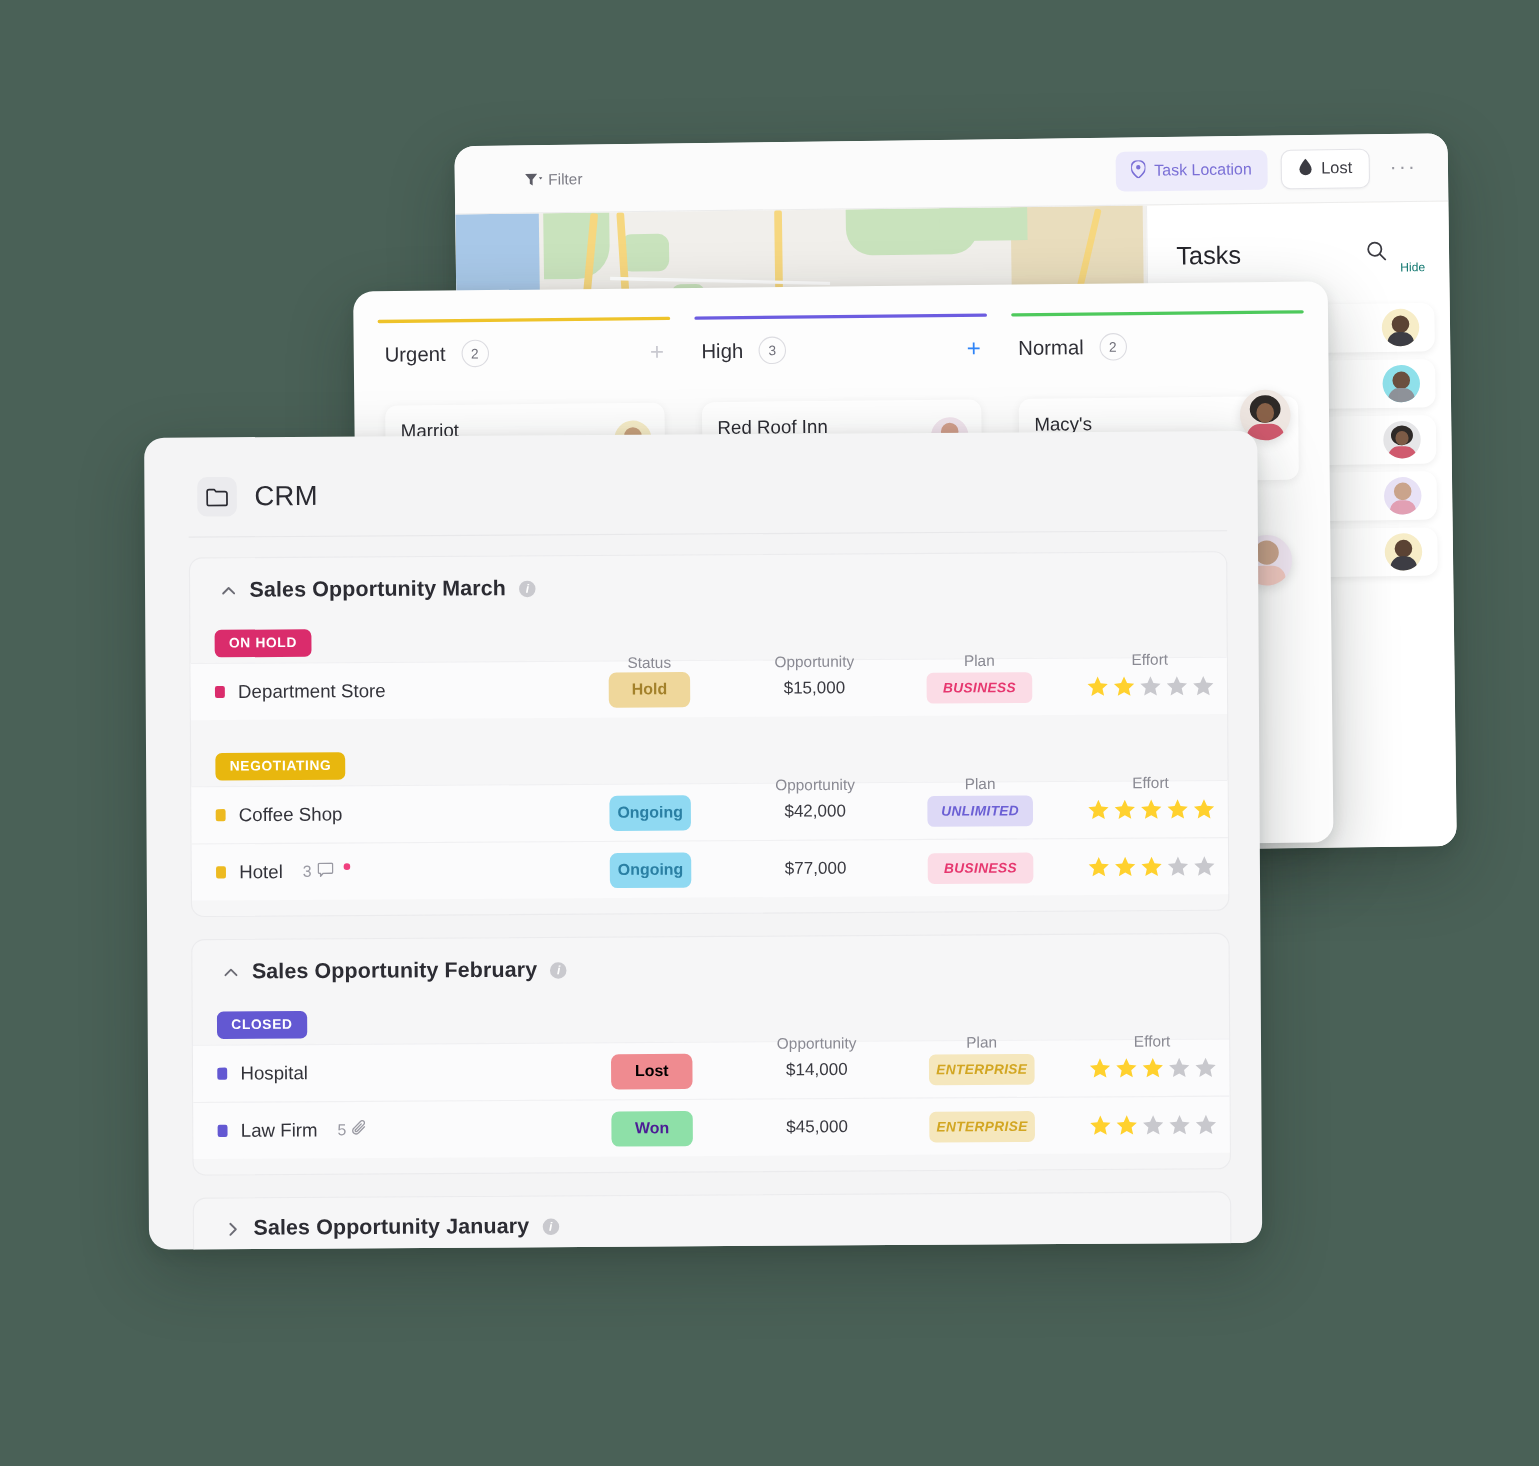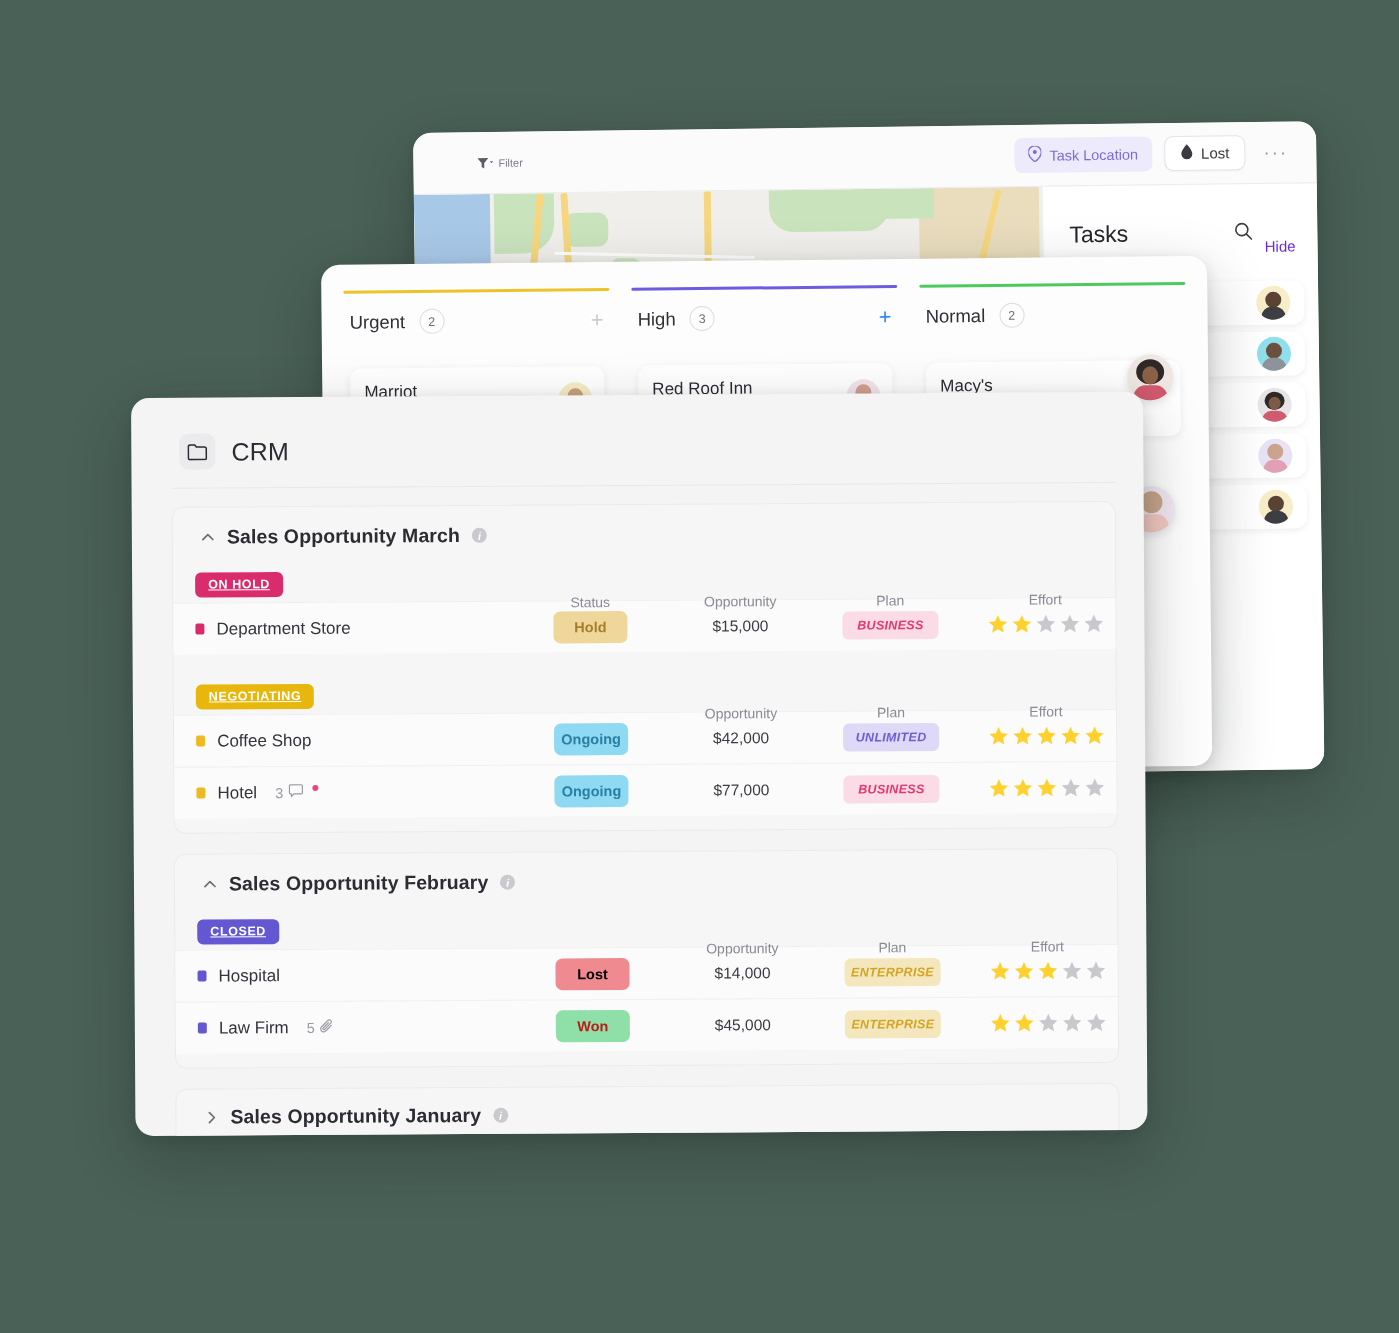--- a/index.html
+++ b/index.html
@@ -26,21 +26,21 @@
     transform: rotate(-0.75deg);
     transform-origin: top left;
   }
   .map-toolbar {
     height: 62px; display: flex; align-items: center;
     padding: 0 22px; background: #fbfbfb;
     border-bottom: 1px solid #ececec;
   }
   .filter-btn {
     display: flex; align-items: center; gap: 8px;
-    color: #7d7d86; font-size: 11px; margin-left: 42px;
+    color: #7d7d86; font-size: 14px; margin-left: 42px;
   }
   .funnel { width: 13px; height: 12px; position: relative; }
   .funnel svg { display: block; }
   .map-tools-right {
     margin-left: auto; display: flex; align-items: center; gap: 12px;
   }
   .pill-task-location {
     display: flex; align-items: center; gap: 8px;
     background: #eceafb; color: #7a6fd6;
     padding: 8px 14px; border-radius: 8px; font-size: 14.5px;
@@ -84,21 +84,21 @@
   .pin { position: absolute; width: 30px; height: 42px; }
   .map-right-cover {
     position: absolute; right: 0; top: 0; width: 275px; height: 100%;
     background: #fff; border-left: 1px solid #eee;
   }
   .tasks-head {
     display: flex; align-items: center; padding: 26px 22px 0 26px; gap: 10px;
   }
   .tasks-title { font-size: 23px; color: #26262c; }
   .tasks-head-right { margin-left: auto; display: flex; align-items: center; gap: 12px; }
-  .hide-label { font-size: 15px; color: #6d28d9; margin-top: 28px; }
+  .hide-label { font-size: 11px; color: #0f766e; margin-top: 28px; }
   .task-rows { padding: 26px 14px 0 10px; }
   .task-row {
     background: #fff; border-radius: 12px; height: 44px; margin-bottom: 7px;
     box-shadow: 0 2px 7px rgba(0,0,0,.07);
     display: flex; align-items: center; justify-content: flex-end; padding-right: 14px;
   }
 
   
   #board-window {
     left: 321px; top: 265px; width: 886px; height: 510px;
@@ -177,21 +177,20 @@
     grid-template-columns: 320px 150px 150px 150px 160px;
     align-items: center;
     padding-left: 22px;
   }
   .group-head { height: 46px; }
   .group-badge {
     display: inline-flex; align-items: center; justify-content: center;
     height: 25px; padding: 0 13px; border-radius: 6px;
     color: #fff; font-size: 12.5px; font-weight: 700; letter-spacing: .6px;
     justify-self: start;
-    text-decoration: underline;
   }
   .col-label { font-size: 14px; color: #8a8a93; text-align: center; margin-top: 40px; }
   .data-row {
     height: 52px; background: #fbfbfc;
     border-top: 1px solid #f0f0f2;
   }
   .data-row:first-of-type { border-top: none; }
   .row-name-cell { display: flex; align-items: center; gap: 12px; }
   .dot { width: 9px; height: 11px; border-radius: 2px; }
   .row-name { font-size: 17px; color: #33333a; }
@@ -600,21 +599,21 @@
           <span class="row-name">Law Firm</span>
           <span class="row-extra">
             <span>5</span>
             <span>
               <svg width="14" height="15" viewBox="0 0 14 15">
                 <path d="M11.5 6.6l-5.3 5.3a3 3 0 11-4.2-4.2l5.9-5.9a2 2 0 112.8 2.8l-5.9 5.9a1 1 0 11-1.4-1.4l5.2-5.2" fill="none" stroke="#9a9aa3" stroke-width="1.2" stroke-linecap="round"></path>
               </svg>
             </span>
           </span>
         </span>
-        <span class="status-badge" style="background:#8ee0a8;color:#b91c1c">Won</span>
+        <span class="status-badge" style="background:#8ee0a8;color:#4c1d95">Won</span>
         <span class="money">$45,000</span>
         <span class="plan-badge" style="background:#f5e7bd;color:#d2a622">ENTERPRISE</span>
         <span class="stars">
               <svg class="star" viewBox="0 0 24 24">
                 <path fill="#ffd12e" d="M12 1.6l3.1 6.9 7.4.8-5.5 5 1.6 7.3L12 17.9 5.4 21.6 7 14.3l-5.5-5 7.4-.8z"></path>
               </svg>
               <svg class="star" viewBox="0 0 24 24">
                 <path fill="#ffd12e" d="M12 1.6l3.1 6.9 7.4.8-5.5 5 1.6 7.3L12 17.9 5.4 21.6 7 14.3l-5.5-5 7.4-.8z"></path>
               </svg>
               <svg class="star" viewBox="0 0 24 24">

